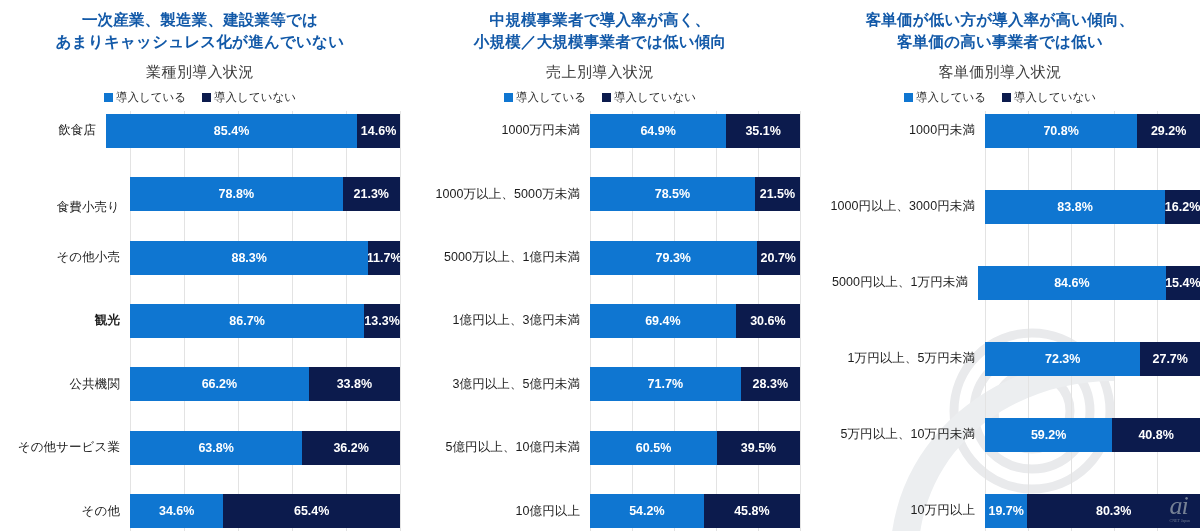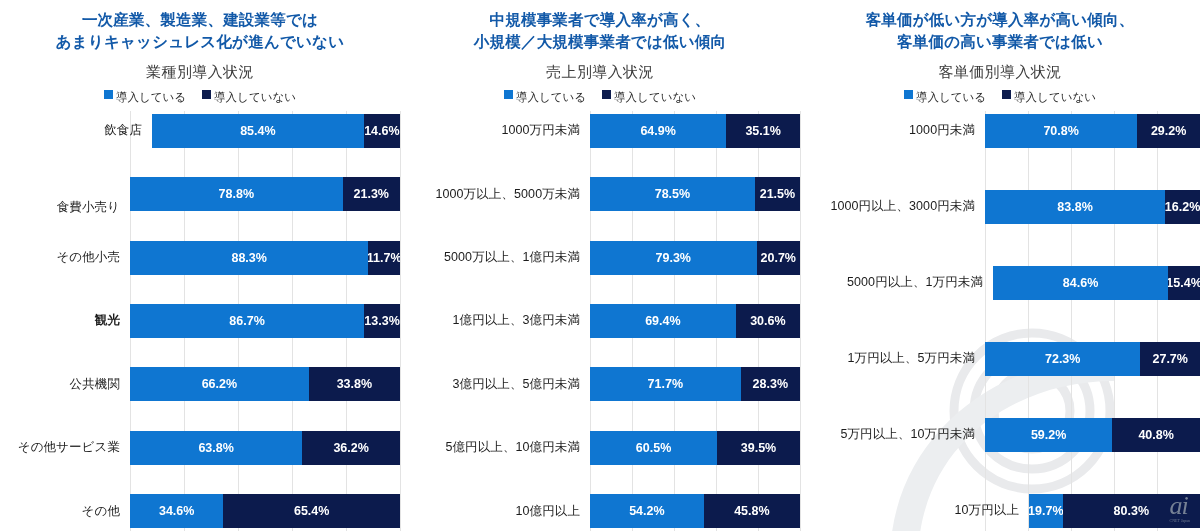--- a/index.html
+++ b/index.html
@@ -80,21 +80,21 @@
   }
   .legend {
     display: flex;
     justify-content: center;
     align-items: center;
     gap: 16px;
     margin-top: 9px;
     font-size: 11.5px;
     color: #2b2b2b;
   }
-  .legend-item { display: flex; gap: 3px; white-space: nowrap; }
+  .legend-item { display: flex; align-items: center; gap: 3px; white-space: nowrap; }
   .swatch { width: 9px; height: 9px; display: inline-block; }
 
   
   .plot {
     position: relative;
     flex: 1 1 auto;
     margin-top: 6px;
     display: flex;
     flex-direction: column;
   }
@@ -197,21 +197,21 @@
       <div class="grid" style="left: 130px; right: 0px;">
           <div class="gridline" style="left: 0%;"></div>
           <div class="gridline" style="left: 20%;"></div>
           <div class="gridline" style="left: 40%;"></div>
           <div class="gridline" style="left: 60%;"></div>
           <div class="gridline" style="left: 80%;"></div>
           <div class="gridline" style="left: 100%;"></div>
         </div>
       <div class="rows">
           <div class="row">
-            <div class="cat" style="width: 152px; font-family: Liberation Mono, monospace;">飲食店</div>
+            <div class="cat" style="width: 106px; font-family: Liberation Mono, monospace;">飲食店</div>
             <div class="bar">
               <div class="seg yes" style="width: 85.4%;">85.4%</div>
               <div class="seg no" style="width: 14.6%;">14.6%</div>
             </div>
           </div>
           <div class="row">
             <div class="cat" style="width: 130px; margin-top: 26px;">食費小売り</div>
             <div class="bar">
               <div class="seg yes" style="width: 78.7213%;">78.8%</div>
               <div class="seg no" style="width: 21.2787%;">21.3%</div>
@@ -372,42 +372,42 @@
             </div>
           </div>
           <div class="row">
             <div class="cat" style="width: 185px;">1000円以上、3000円未満</div>
             <div class="bar">
               <div class="seg yes" style="width: 83.8%;">83.8%</div>
               <div class="seg no" style="width: 16.2%;">16.2%</div>
             </div>
           </div>
           <div class="row">
-            <div class="cat" style="width: 149px; margin-left: 44px;">5000円以上、1万円未満</div>
+            <div class="cat" style="width: 178px;">5000円以上、1万円未満</div>
             <div class="bar">
               <div class="seg yes" style="width: 84.6%;">84.6%</div>
               <div class="seg no" style="width: 15.4%;">15.4%</div>
             </div>
           </div>
           <div class="row">
             <div class="cat" style="width: 185px;">1万円以上、5万円未満</div>
             <div class="bar">
               <div class="seg yes" style="width: 72.3%;">72.3%</div>
               <div class="seg no" style="width: 27.7%;">27.7%</div>
             </div>
           </div>
           <div class="row">
             <div class="cat" style="width: 185px;">5万円以上、10万円未満</div>
             <div class="bar">
               <div class="seg yes" style="width: 59.2%;">59.2%</div>
               <div class="seg no" style="width: 40.8%;">40.8%</div>
             </div>
           </div>
           <div class="row">
-            <div class="cat" style="width: 185px; margin-left: 44px;">10万円以上</div>
+            <div class="cat" style="width: 185px;">10万円以上</div>
             <div class="bar">
               <div class="seg yes" style="width: 19.7%;">19.7%</div>
               <div class="seg no" style="width: 80.3%;">80.3%</div>
             </div>
           </div>
         </div>
     </div>
   </div>
 
 </div>

